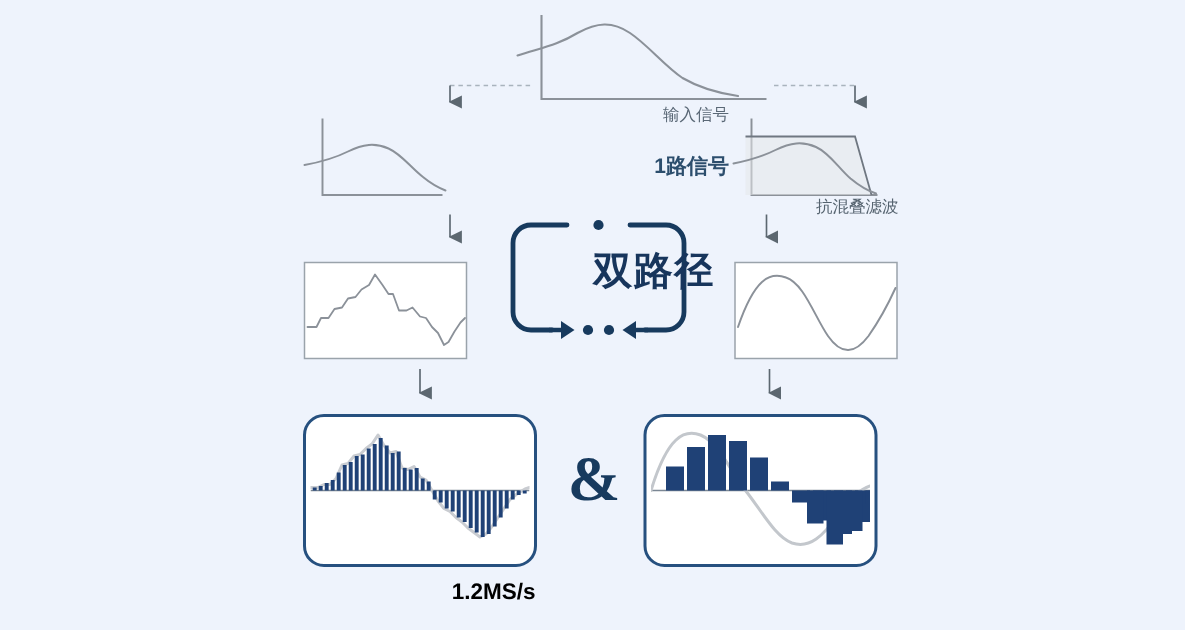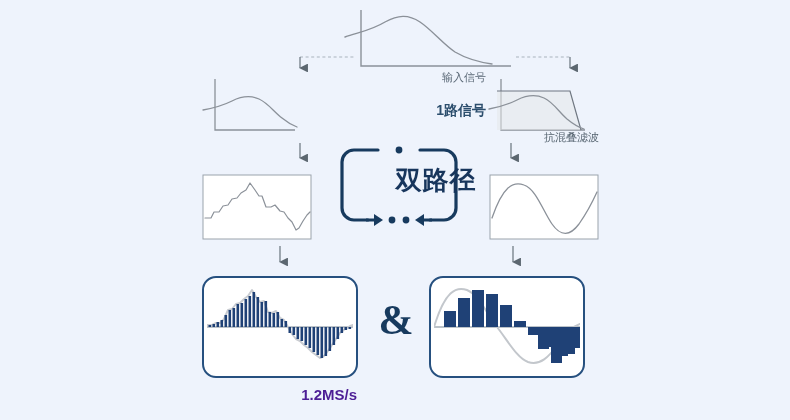--- a/index.html
+++ b/index.html
@@ -8,21 +8,21 @@
     background:#eef3fc;
     font-family:"Liberation Sans","DejaVu Sans",sans-serif;
     overflow:hidden;
   }
   #stage{position:relative;width:790px;height:420px;}
   #bg-svg{position:absolute;left:0;top:0;width:790px;height:420px;}
 
   .lbl{position:absolute;color:#4e5d6e;white-space:nowrap;text-align:right;}
   .lbl-small{font-size:11px;line-height:14px;color:#5a6876;}
   .lbl-mid{font-size:14px;line-height:18px;color:#2c4e6d;font-weight:bold;}
-  .lbl-rate{font-size:15px;line-height:18px;color:#4c1d95;font-weight:bold;}
+  .lbl-rate{font-size:15px;line-height:18px;color:#000000;font-weight:bold;}
   .lbl-cap{font-size:11px;color:#55636f;}
 
   .badge{
     position:absolute;left:340px;top:144px;width:118px;height:88px;margin-left:37px;
   }
   .badge-text{
     position:absolute;left:0;top:20px;width:118px;text-align:center;
     font-size:26px;line-height:32px;font-weight:bold;color:#17355c;
     letter-spacing:1px;
   }

